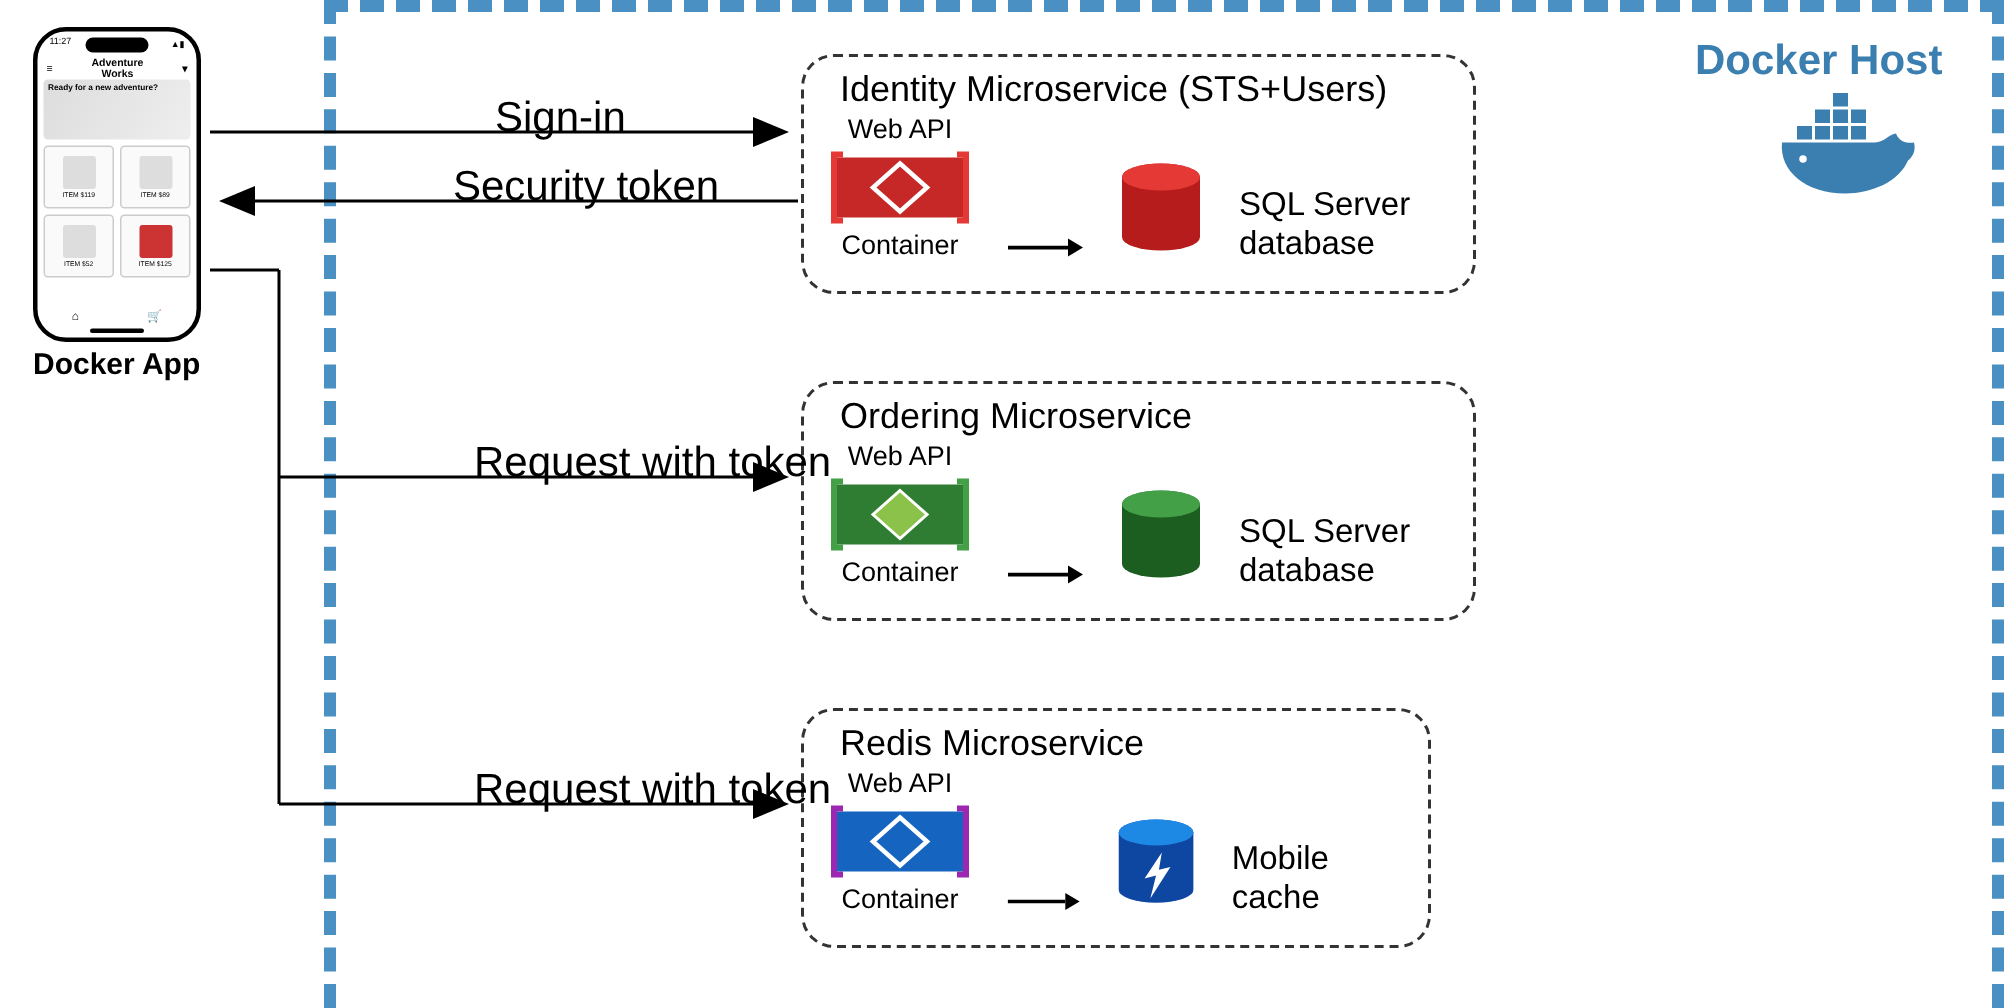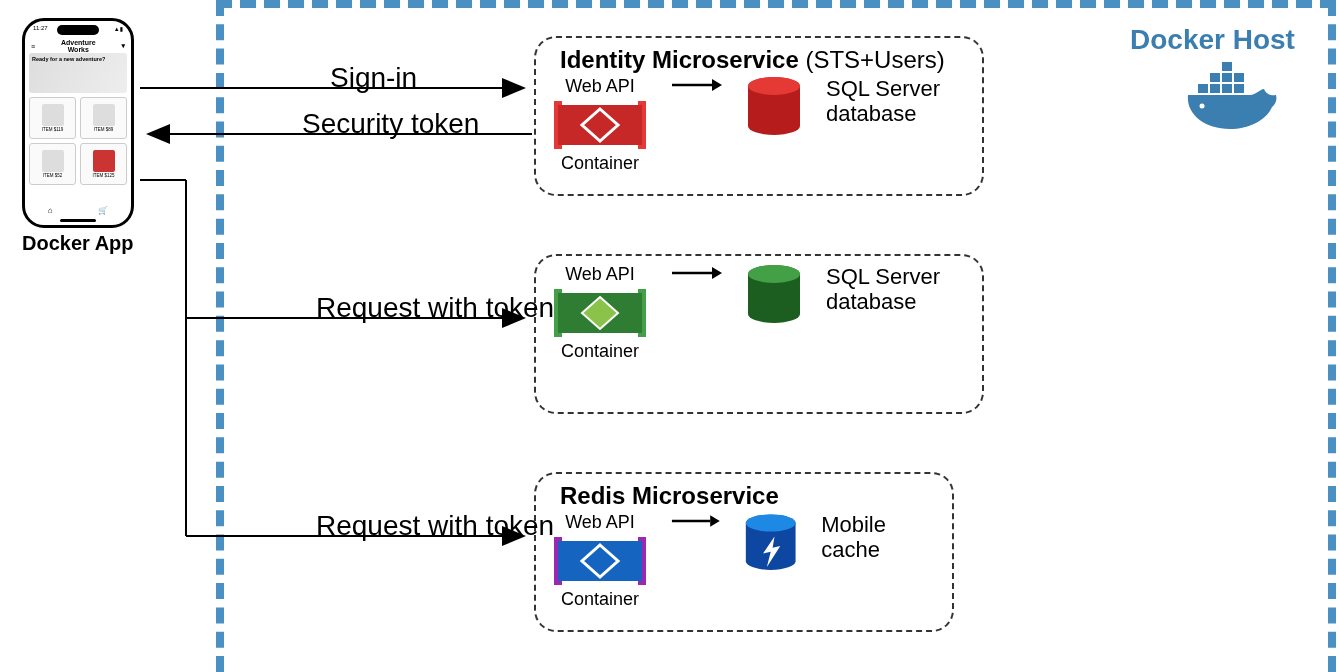--- a/index.html
+++ b/index.html
@@ -126,24 +126,24 @@
     border:2px dashed #333;
     border-radius:22px;
     padding:8px 16px 12px 16px;
   }
   .msvc-title {
     font-size:24px;
     font-weight:400;
     margin:0 0 2px 8px;
     white-space:nowrap;
   }
-  .msvc-title b { font-weight:700; }
+  .msvc-title b { font-weight:400; }
   .msvc-body {
     display:flex;
-    align-items:flex-start;
+    align-items:flex-end;
     gap:22px;
   }
   .msvc-col {
     display:flex;flex-direction:column;align-items:center;
     font-size:18px;
   }
   .container-box {
     width:96px;height:52px;
     position:relative;
     display:flex;align-items:center;justify-content:center;
@@ -258,20 +258,23 @@
       <svg class="db" viewBox="0 0 60 66">
         <ellipse cx="30" cy="10" rx="26" ry="9" fill="#c62828"></ellipse>
         <path d="M4 10 v40 a26 9 0 0 0 52 0 V10" fill="#b71c1c"></path>
         <ellipse cx="30" cy="10" rx="26" ry="9" fill="#e53935"></ellipse>
       </svg>
       <div class="storage-label" style="width:130px;">SQL Server database</div>
     </div>
   </div>
 
   <div class="msvc" style="left:534px; top:254px; width:450px; height:160px;">
+    <div class="msvc-title">
+      <b>Ordering Microservice</b><span></span>
+    </div>
     <div class="msvc-body">
       <div class="msvc-col">
         <span>Web API</span>
         <div class="container-box">
           <svg viewBox="0 0 96 52">
             <rect x="4" y="6" width="88" height="40" fill="#2e7d32"></rect>
             <path d="M2 2 h8 v4 h-4 v40 h4 v4 h-8 Z" fill="#43a047"></path>
             <path d="M94 2 h-8 v4 h4 v40 h-4 v4 h8 Z" fill="#43a047"></path>
             <polygon points="48,10 66,26 48,42 30,26" fill="#8bc34a" stroke="#fff" stroke-width="2"></polygon>
           </svg>

